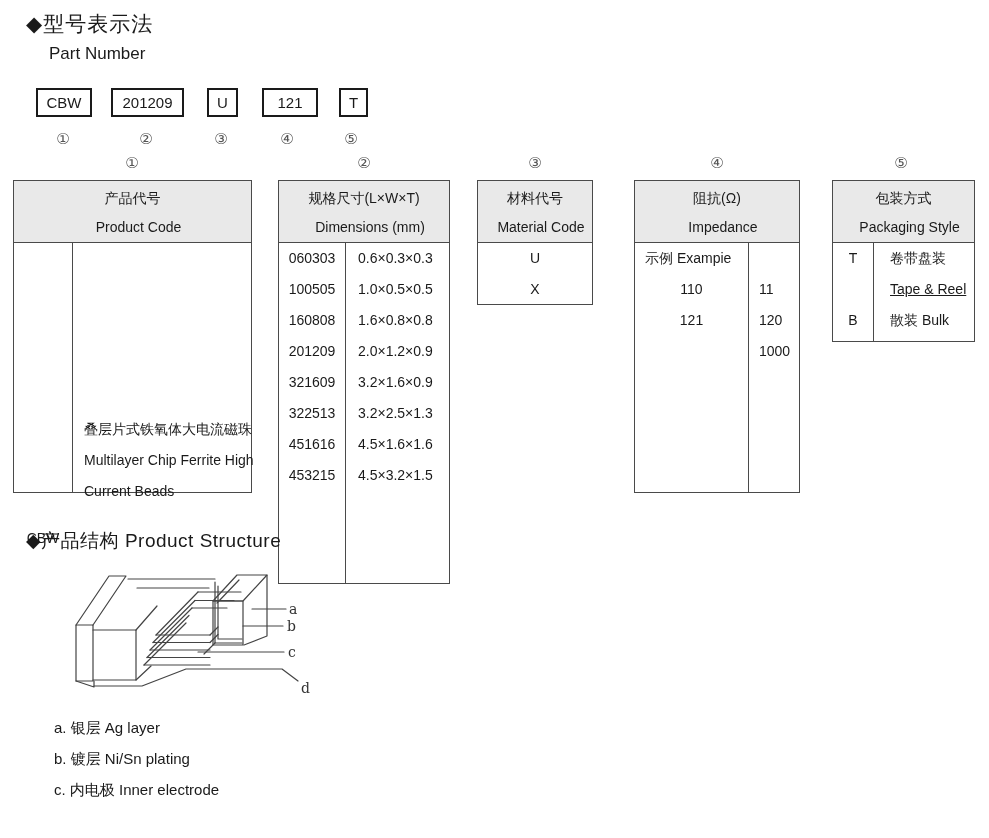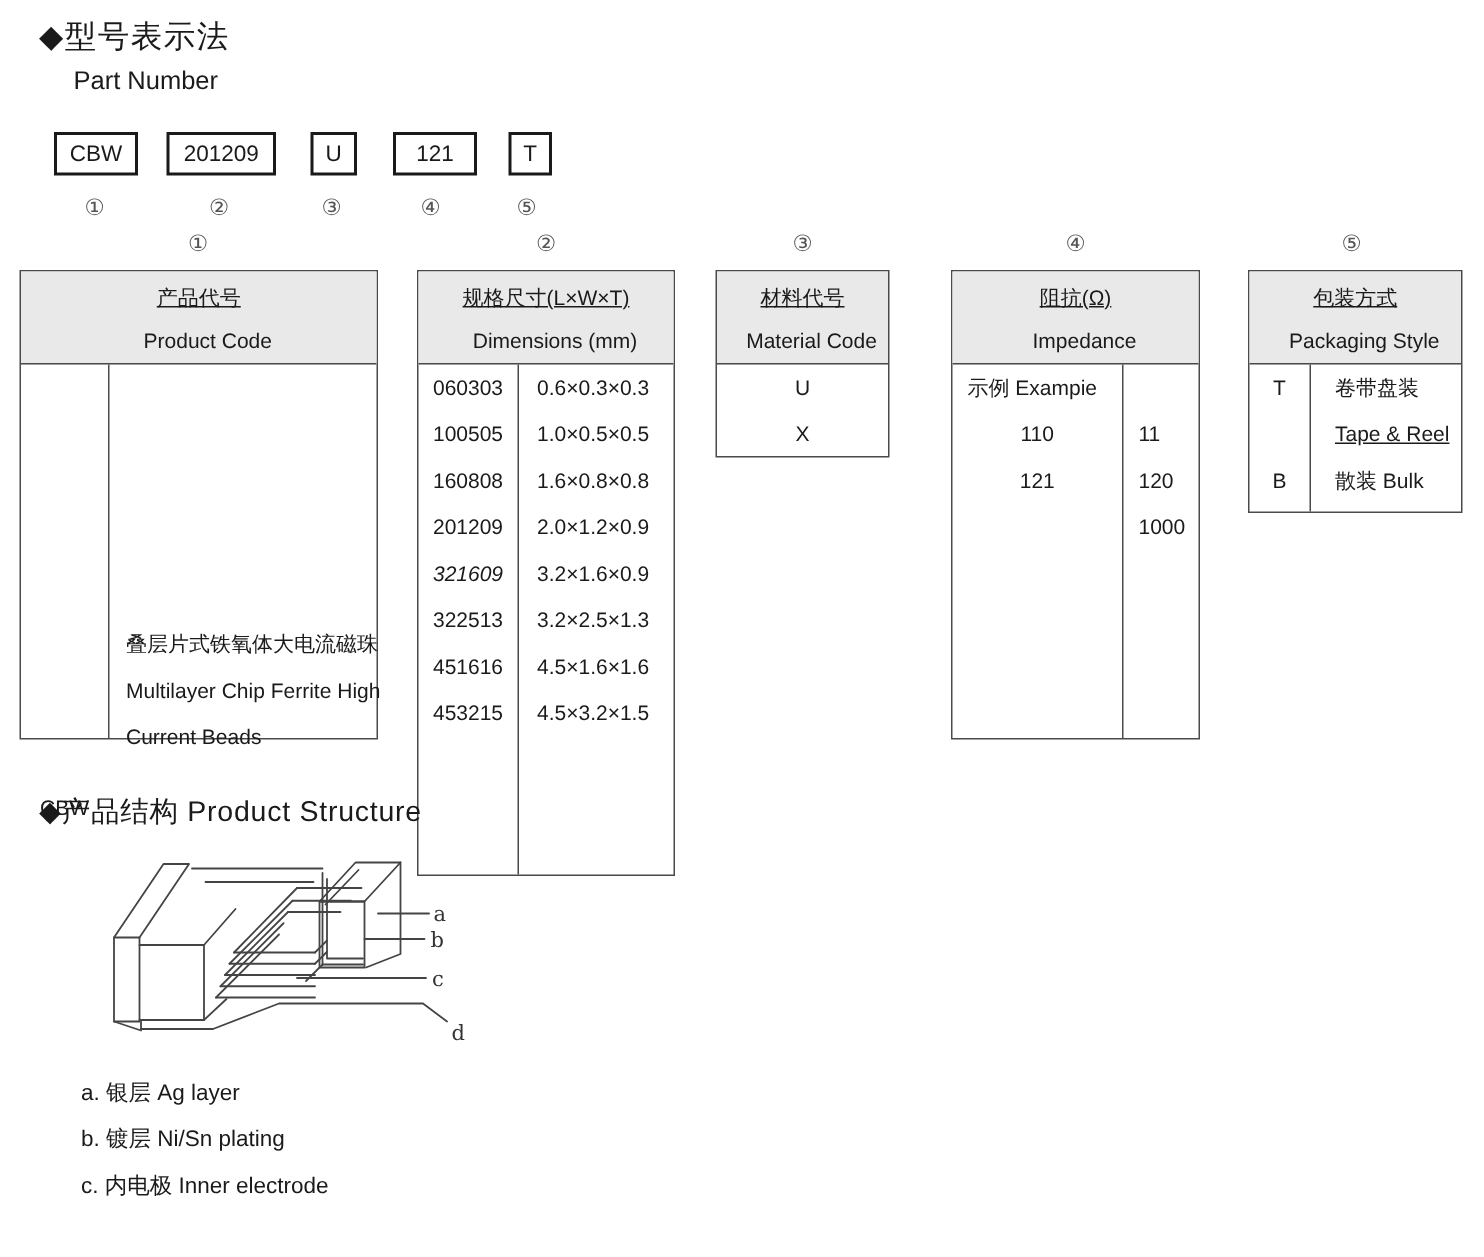--- a/index.html
+++ b/index.html
@@ -20,21 +20,21 @@
   .circ{
     position:absolute;font-size:15px;color:#555;text-align:center;width:30px;
     line-height:18px;
   }
   
   .tbl{position:absolute;border:1px solid #4a4a4a;background:#fff;box-sizing:border-box;}
   .tbl-head{
     position:absolute;top:0;left:0;right:0;height:62px;background:#e9e9e9;
     border-bottom:1px solid #4a4a4a;text-align:center;box-sizing:border-box;
   }
-  .tbl-head .l1{position:absolute;top:9px;left:0;right:0;font-size:14px;text-decoration:underline;}
+  .tbl-head .l1{position:absolute;top:9px;left:0;right:0;font-size:14px;}
   .tbl-head .l2{position:absolute;top:38px;left:0;right:0;font-size:14px;padding-left:12px;}
   .vdiv{position:absolute;width:1px;background:#4a4a4a;top:62px;bottom:0;}
   .cell{position:absolute;font-size:14px;line-height:31px;height:31px;white-space:nowrap;}
   .cell.ctr{text-align:center;}
   
   .legend-line{position:absolute;font-size:15px;white-space:nowrap;}
   svg text{font-family:"DejaVu Serif","Liberation Serif",serif;font-size:14px;fill:#333;}
 </style>
 </head>
 <body>
@@ -79,21 +79,21 @@
   </div>
   <div class="vdiv" style="left:66px;"></div>
   <div class="cell ctr" style="left:0;width:66px;top:62px;text-align:center;">060303</div>
   <div class="cell" style="left:79px;top:62px;">0.6×0.3×0.3</div>
   <div class="cell ctr" style="left:0;width:66px;top:93px;">100505</div>
   <div class="cell" style="left:79px;top:93px;">1.0×0.5×0.5</div>
   <div class="cell ctr" style="left:0;width:66px;top:124px;">160808</div>
   <div class="cell" style="left:79px;top:124px;">1.6×0.8×0.8</div>
   <div class="cell ctr" style="left:0;width:66px;top:155px;">201209</div>
   <div class="cell" style="left:79px;top:155px;">2.0×1.2×0.9</div>
-  <div class="cell ctr" style="left:0;width:66px;top:186px;font-style:italic;">321609</div>
+  <div class="cell ctr" style="left:0;width:66px;top:186px;">321609</div>
   <div class="cell" style="left:79px;top:186px;">3.2×1.6×0.9</div>
   <div class="cell ctr" style="left:0;width:66px;top:217px;">322513</div>
   <div class="cell" style="left:79px;top:217px;">3.2×2.5×1.3</div>
   <div class="cell ctr" style="left:0;width:66px;top:248px;">451616</div>
   <div class="cell" style="left:79px;top:248px;">4.5×1.6×1.6</div>
   <div class="cell ctr" style="left:0;width:66px;top:279px;">453215</div>
   <div class="cell" style="left:79px;top:279px;">4.5×3.2×1.5</div>
 </div>
 
 <div class="tbl" style="left:477px;top:180px;width:116px;height:125px;">

